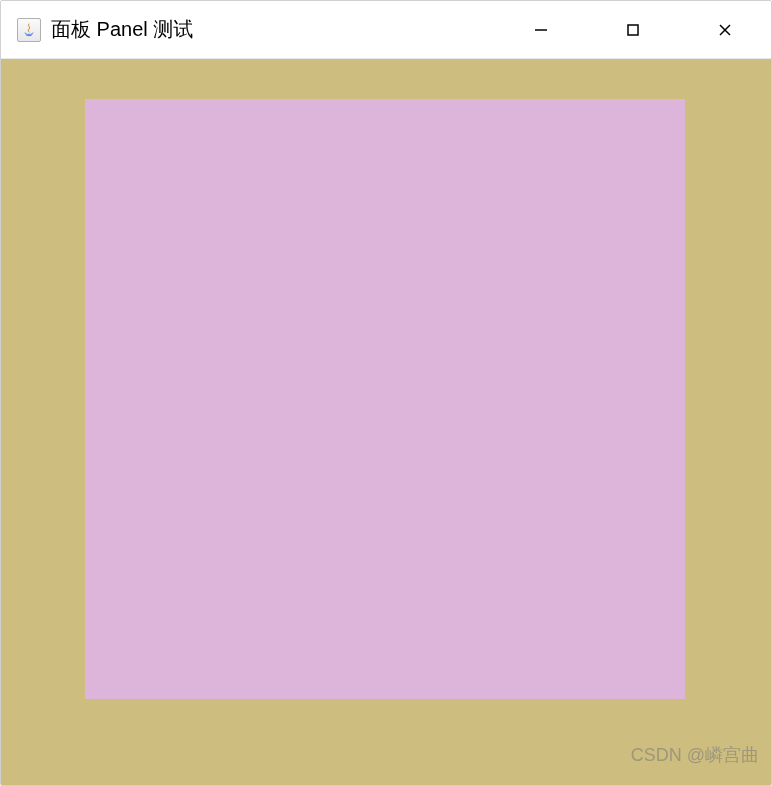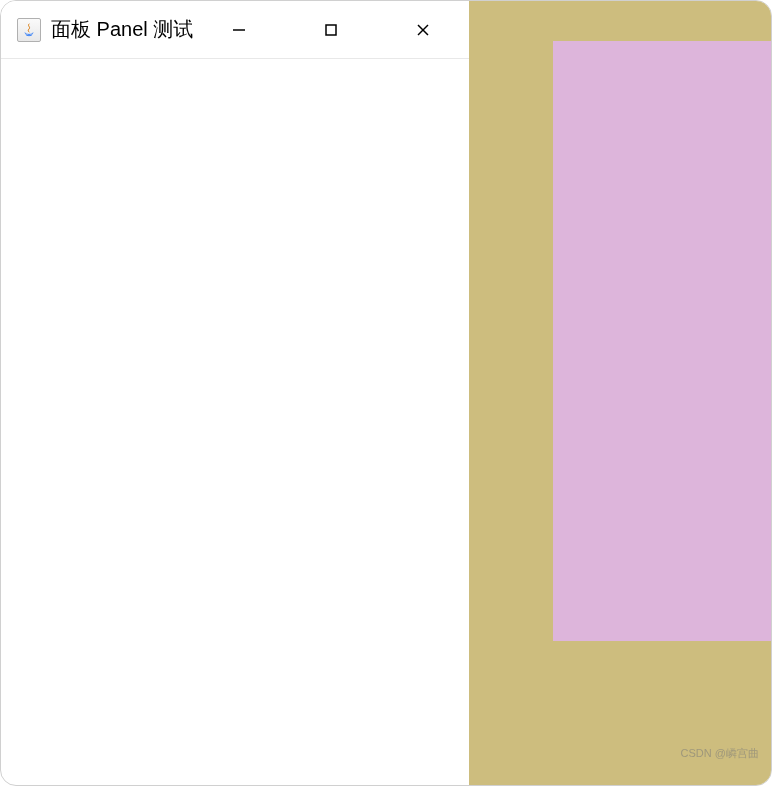--- a/index.html
+++ b/index.html
@@ -13,23 +13,24 @@
       background: #ffffff;
       font-family: "Microsoft YaHei", "Segoe UI", sans-serif;
       overflow: hidden;
       position: relative;
     }
     .window {
       width: 100%;
       height: 100%;
       background: #ffffff;
       border: 1px solid #d0d0d0;
-      border-radius: 16px;
+      border-radius: 2px;
       overflow: hidden;
       display: flex;
+      flex-direction: column;
     }
     .titlebar {
       height: 58px;
       background: #ffffff;
       display: flex;
       align-items: center;
       padding: 0 0 0 16px;
       border-bottom: 1px solid #e8e8e8;
     }
     .app-icon {
@@ -77,22 +78,22 @@
       position: absolute;
       left: 84px;
       top: 40px;
       width: 600px;
       height: 600px;
       background: #ddb5db;
     }
     .watermark {
       position: absolute;
       right: 12px;
-      bottom: 24px;
-      font-size: 11px;
+      bottom: 18px;
+      font-size: 18px;
       color: rgba(120, 120, 120, 0.55);
       pointer-events: none;
       margin-top: 44px;
     }
   </style>
 </head>
 <body>
 
 <div class="window">
   <div class="titlebar">

